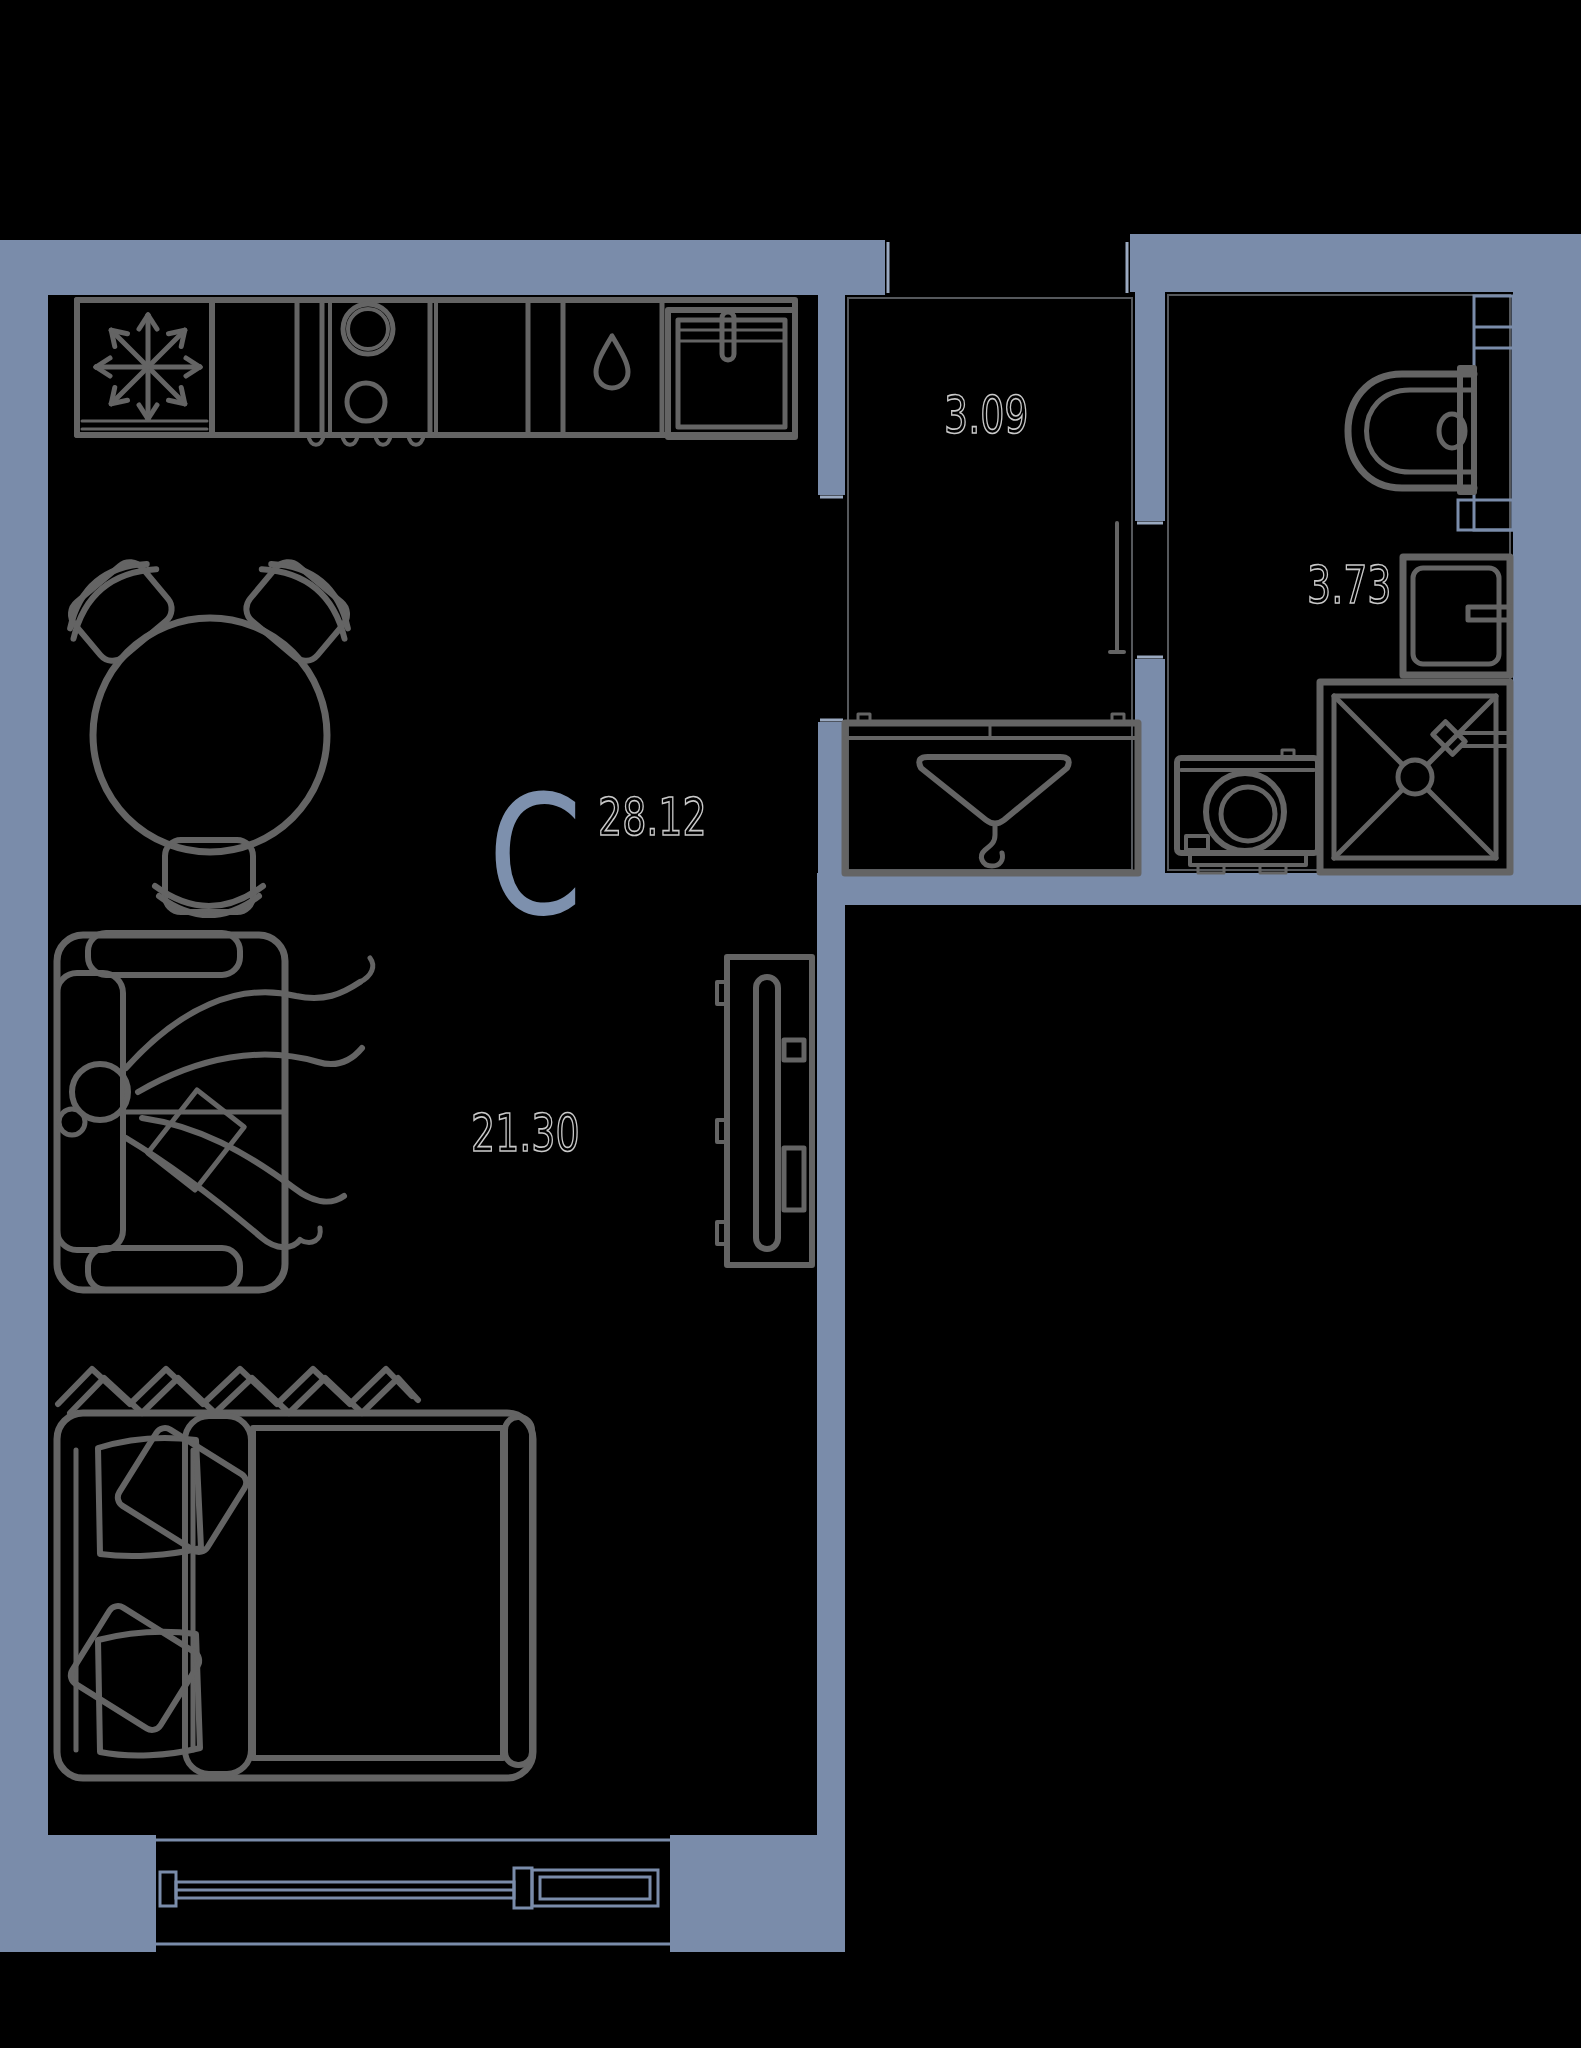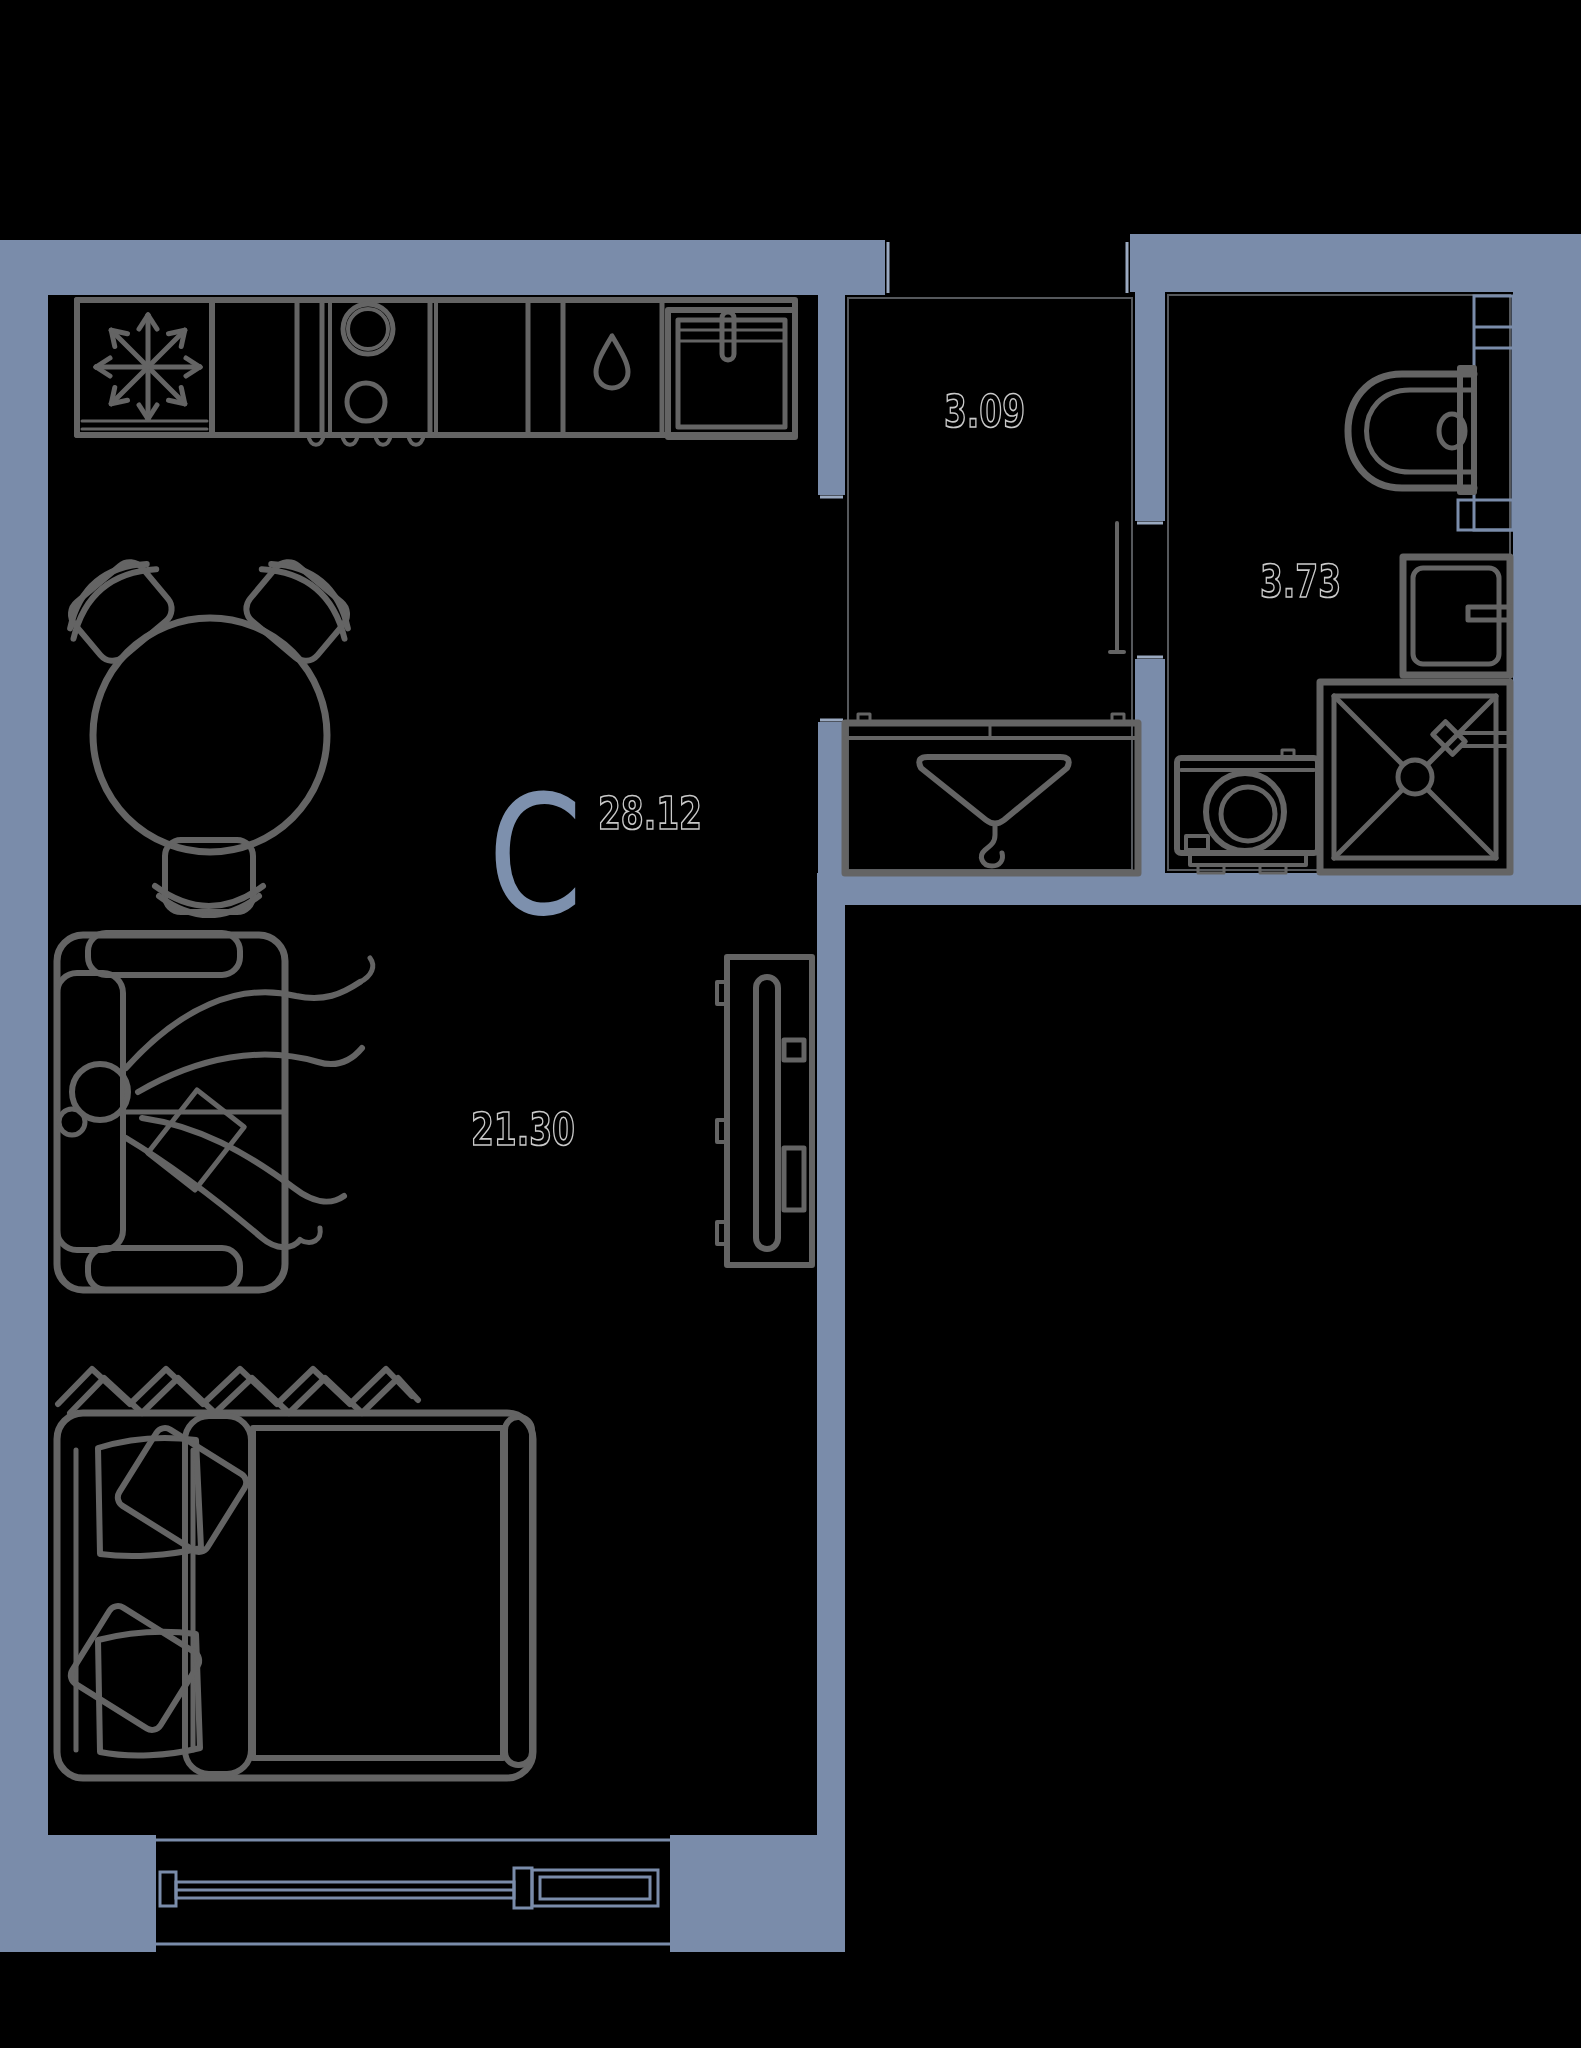--- a/index.html
+++ b/index.html
@@ -14,21 +14,21 @@
   .plan{position:relative;width:1581px;height:2048px;background:var(--background);overflow:hidden;}
   svg{position:absolute;left:0;top:0;}
   .wall{fill:var(--wall);}
   .wl{stroke:var(--wall);fill:none;stroke-width:3;}
   .ln{stroke:var(--outline);fill:none;stroke-linecap:round;stroke-linejoin:round;}
   .thin{stroke:#55585c;fill:none;stroke-width:2;}
   .jb{stroke:var(--jamb);fill:none;stroke-width:3;}
   .s7{stroke-width:7;} .s6{stroke-width:6;} .s5{stroke-width:5;} .s4{stroke-width:4;} .s3{stroke-width:3;}
   .label{position:absolute;line-height:1;font-family:"DejaVu Sans",sans-serif;white-space:nowrap;}
   .unit{font-size:165px;color:var(--unit);}
-  .area{font-size:45px;color:transparent;font-weight:bold;-webkit-text-stroke:1.7px var(--area_outline);}
+  .area{font-size:52px;color:transparent;-webkit-text-stroke:1.7px var(--area_outline);}
   .sx82{display:inline-block;transform:scaleX(.82);transform-origin:0 50%;}
   .sx73{display:inline-block;transform:scaleX(.73);transform-origin:0 50%;}
 </style>
 </head>
 <body>
 
 <div class="plan">
 <svg width="1581" height="2048" viewBox="0 0 1581 2048">
   <defs>
     <g id="ray">
@@ -248,14 +248,14 @@
     <rect class="s4" x="1190" y="853" width="116" height="12"></rect>
     <rect class="s3" x="1198" y="865" width="26" height="8"></rect>
     <rect class="s3" x="1260" y="865" width="26" height="8"></rect>
   </g>
 </svg>
 
   <div class="label unit" style="left:488px;top:775px;"><span class="sx82">C</span></div>
   <div class="label area" style="left:598px;top:791px;"><span class="sx73">28.12</span></div>
   <div class="label area" style="left:471px;top:1107px;text-align:right;"><span class="sx73">21.30</span></div>
   <div class="label area" style="left:944px;top:389px;"><span class="sx73">3.09</span></div>
-  <div class="label area" style="left:1260px;top:559px;"><span class="sx73">3.73</span></div>
+  <div class="label area" style="left:1307px;top:559px;"><span class="sx73">3.73</span></div>
 </div>
 
 </body></html>

